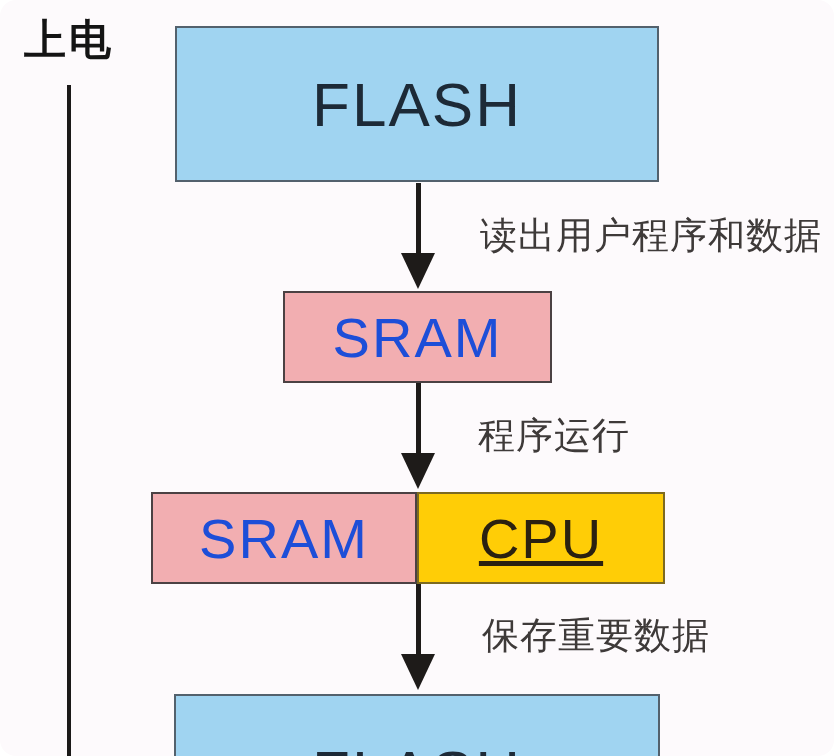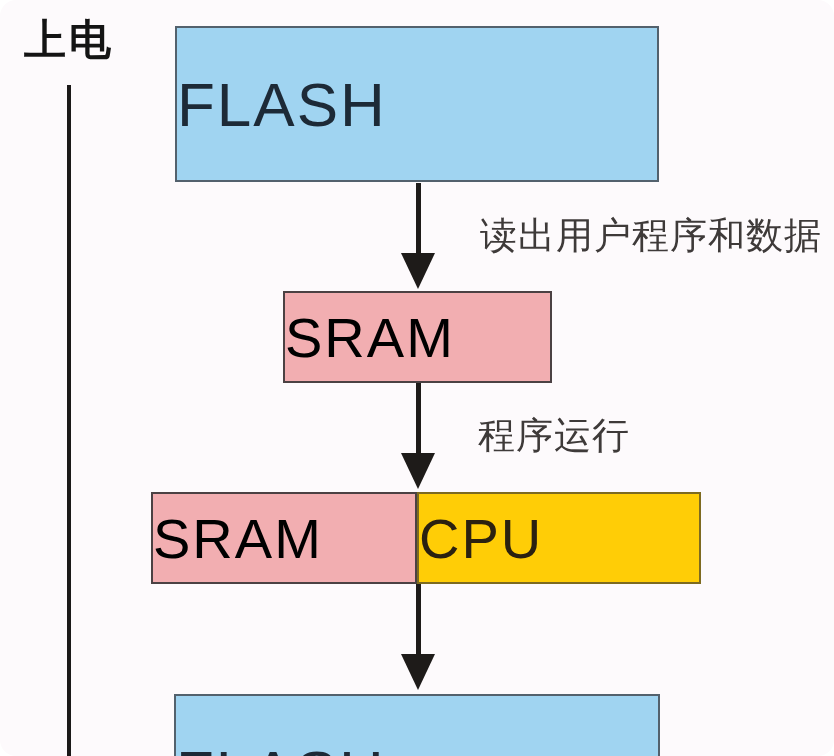--- a/index.html
+++ b/index.html
@@ -27,47 +27,47 @@
     left: 67px;
     top: 85px;
     width: 4px;
     height: 671px;
     background: #1b1918;
   }
   .box {
     position: absolute;
     display: flex;
     align-items: center;
-    justify-content: flex-start;
+    justify-content: center;
     box-sizing: border-box;
     border: 2px solid #4e4a4c;
     letter-spacing: 2px;
   }
   .box-flash {
     background: #a0d4f1;
     border-color: #53616d;
     color: #1d2a37;
     font-size: 62px;
   }
   .box-sram {
     background: #f2aeb1;
     border-color: #4b4143;
-    color: #000000;
+    color: #1d4ed8;
     font-size: 56px;
   }
   .box-cpu {
     background: #ffcd06;
     border-color: #7d6a20;
     color: #2b2110;
     font-size: 56px;
   }
   .flash-top    { left: 175px; top: 26px;  width: 484px; height: 156px; }
   .sram-mid     { left: 283px; top: 291px; width: 269px; height: 92px; }
   .sram-left    { left: 151px; top: 492px; width: 266px; height: 92px; }
-  .cpu-box      { left: 417px; top: 492px; width: 284px; height: 92px; }
+  .cpu-box      { left: 417px; top: 492px; width: 248px; height: 92px; text-decoration: underline; }
   .flash-bottom { left: 174px; top: 694px; width: 486px; height: 156px; }
   .arrow-shaft {
     position: absolute;
     left: 416px;
     width: 5px;
     height: 74px;
     background: #1e1b19;
   }
   .arrow-head {
     position: absolute;
@@ -124,18 +124,19 @@
   <div class="box box-sram sram-left">
     <span>SRAM</span>
   </div>
 
   <div class="box box-cpu cpu-box">
     <span>CPU</span>
   </div>
 
   <div class="arrow-shaft shaft-3"></div>
   <div class="arrow-head head-3"></div>
+  <div class="flow-label flow-label-3">保存重要数据</div>
 
   <div class="box box-flash flash-bottom">
     <span>FLASH</span>
   </div>
 
 </div>
 
 </body></html>

